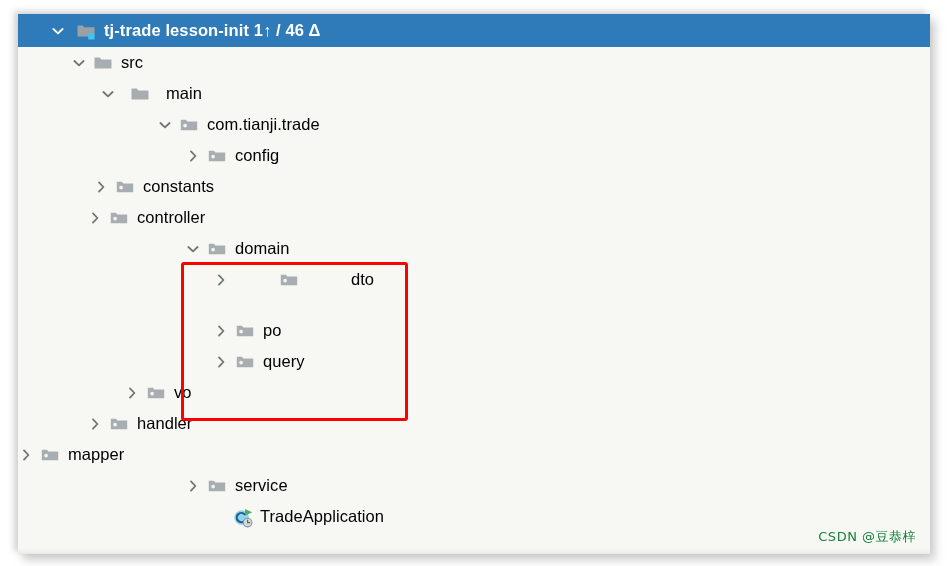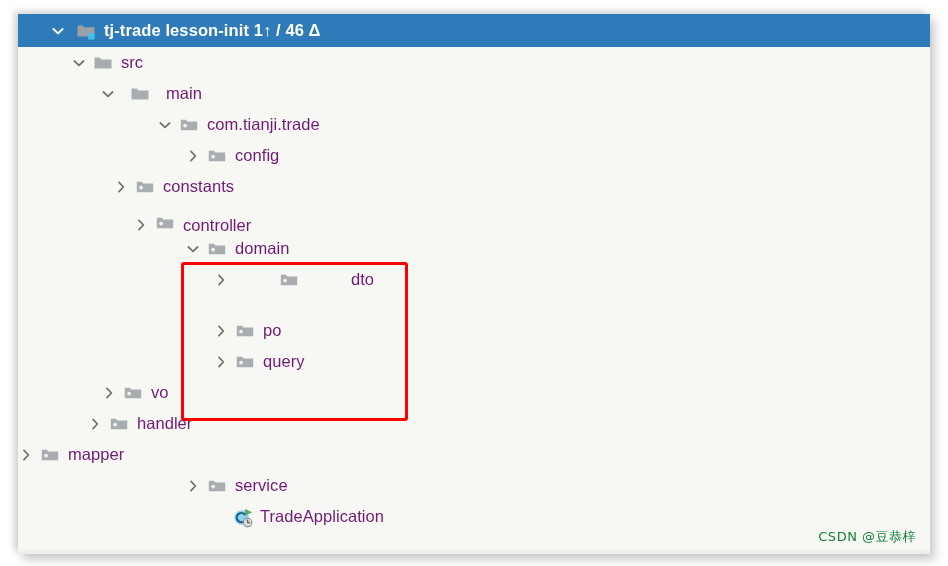--- a/index.html
+++ b/index.html
@@ -64,21 +64,21 @@
   .row {
     position: relative;
     height: 31px;
     display: flex;
     align-items: center;
     box-sizing: border-box;
     white-space: nowrap;
   }
   .label {
     font-size: 16.5px;
-    color: #701a75;
+    color: #000000;
     line-height: 1;
     margin-left: 8px;
     letter-spacing: 0.05px;
   }
 
   
   .chev {
     width: 16px;
     height: 16px;
     flex: 0 0 16px;
@@ -200,35 +200,35 @@
             </svg>
           </span>
           <span class="icon">
             <svg width="20" height="20" viewBox="0 0 20 20">
               <path d="M1.8 4.8 h5.1 l1.5 1.8 h9.8 v8.6 h-16.4 z" fill="#a8adb1"></path>
               <circle cx="6.1" cy="10.6" r="1.85" fill="#f2f4f0"></circle>
             </svg>
           </span>
           <span class="label">config</span>
         </div>
-        <div class="row" style="padding-left: 95px;">
+        <div class="row" style="padding-left: 75px;">
           <span class="chev">
             <svg width="16" height="16" viewBox="0 0 16 16">
               <path d="M6 3.4 L10.4 8 L6 12.6" fill="none" stroke="#6e7671" stroke-width="1.8" stroke-linecap="round" stroke-linejoin="round"></path>
             </svg>
           </span>
           <span class="icon">
             <svg width="20" height="20" viewBox="0 0 20 20">
               <path d="M1.8 4.8 h5.1 l1.5 1.8 h9.8 v8.6 h-16.4 z" fill="#a8adb1"></path>
               <circle cx="6.1" cy="10.6" r="1.85" fill="#f2f4f0"></circle>
             </svg>
           </span>
           <span class="label">constants</span>
         </div>
-        <div class="row" style="padding-left: 115px; align-items: flex-end;">
+        <div class="row" style="padding-left: 69px;">
           <span class="chev">
             <svg width="16" height="16" viewBox="0 0 16 16">
               <path d="M6 3.4 L10.4 8 L6 12.6" fill="none" stroke="#6e7671" stroke-width="1.8" stroke-linecap="round" stroke-linejoin="round"></path>
             </svg>
           </span>
           <span class="icon">
             <svg width="20" height="20" viewBox="0 0 20 20">
               <path d="M1.8 4.8 h5.1 l1.5 1.8 h9.8 v8.6 h-16.4 z" fill="#a8adb1"></path>
               <circle cx="6.1" cy="10.6" r="1.85" fill="#f2f4f0"></circle>
             </svg>
@@ -284,21 +284,21 @@
             </svg>
           </span>
           <span class="icon">
             <svg width="20" height="20" viewBox="0 0 20 20">
               <path d="M1.8 4.8 h5.1 l1.5 1.8 h9.8 v8.6 h-16.4 z" fill="#a8adb1"></path>
               <circle cx="6.1" cy="10.6" r="1.85" fill="#f2f4f0"></circle>
             </svg>
           </span>
           <span class="label">query</span>
         </div>
-        <div class="row" style="padding-left: 83px;">
+        <div class="row" style="padding-left: 106px;">
           <span class="chev">
             <svg width="16" height="16" viewBox="0 0 16 16">
               <path d="M6 3.4 L10.4 8 L6 12.6" fill="none" stroke="#6e7671" stroke-width="1.8" stroke-linecap="round" stroke-linejoin="round"></path>
             </svg>
           </span>
           <span class="icon">
             <svg width="20" height="20" viewBox="0 0 20 20">
               <path d="M1.8 4.8 h5.1 l1.5 1.8 h9.8 v8.6 h-16.4 z" fill="#a8adb1"></path>
               <circle cx="6.1" cy="10.6" r="1.85" fill="#f2f4f0"></circle>
             </svg>

